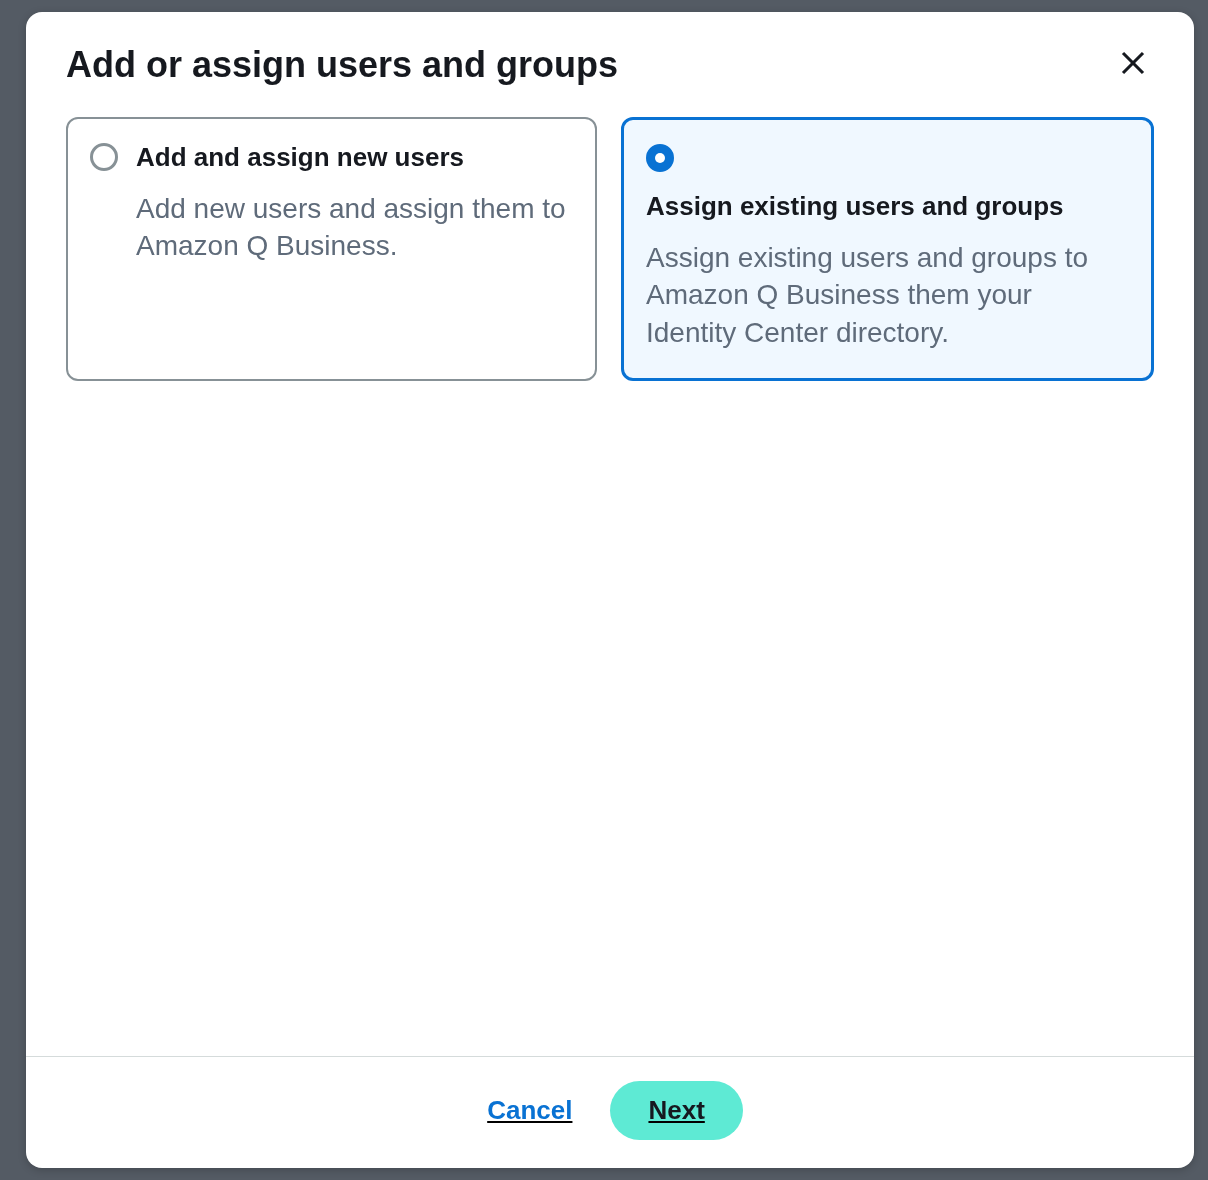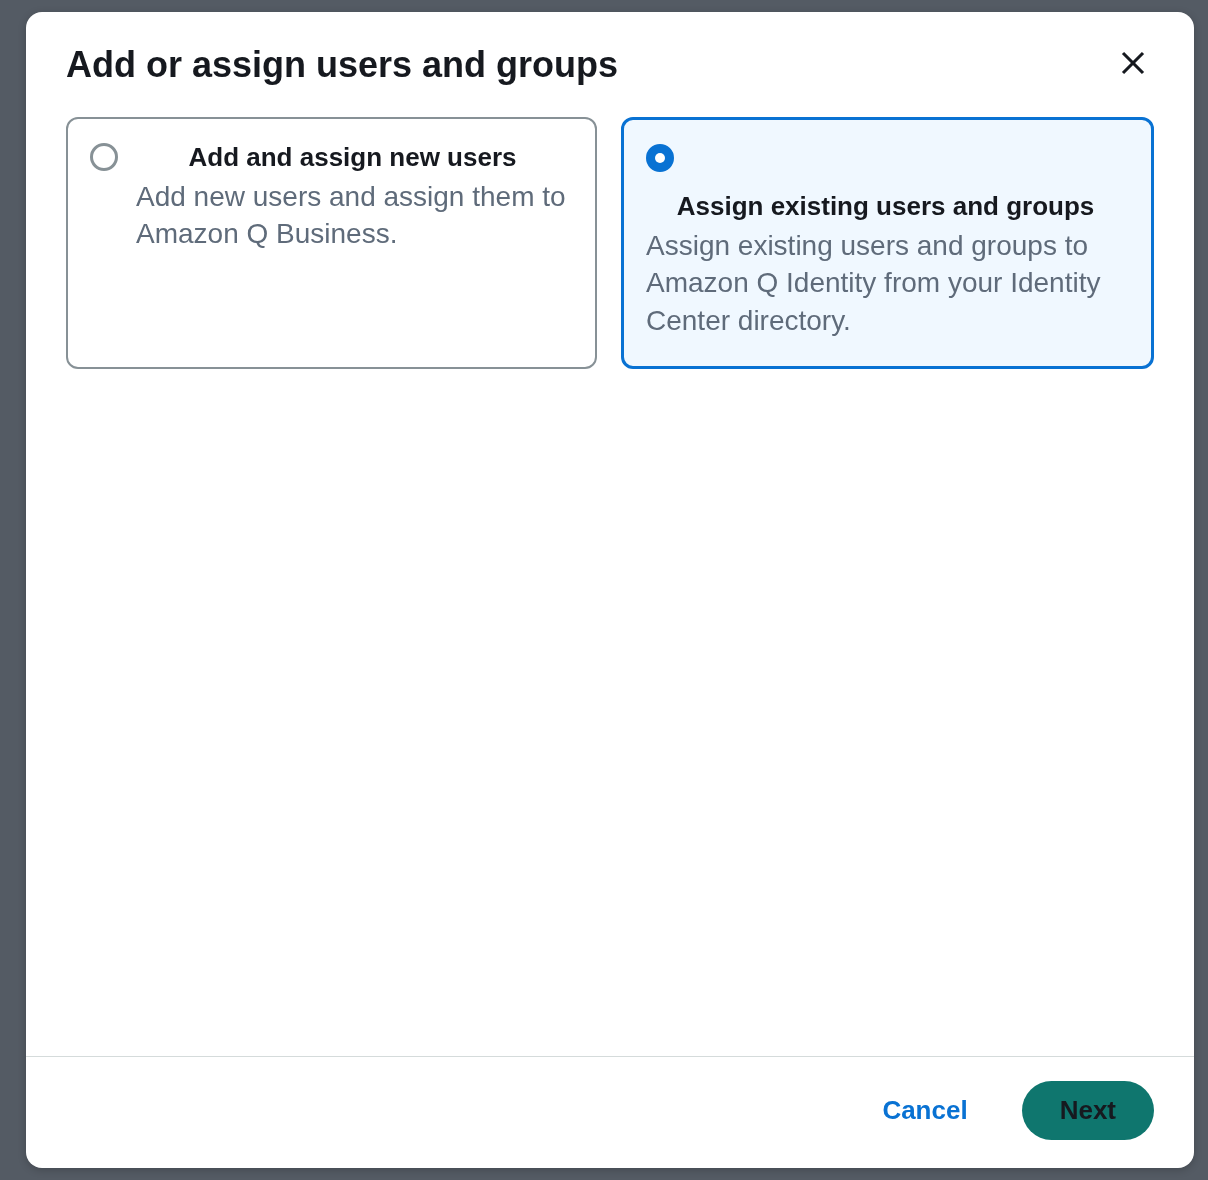--- a/index.html
+++ b/index.html
@@ -100,54 +100,54 @@
       height: 10px;
       border-radius: 50%;
       background: transparent;
     }
     .option-card.selected .radio-inner {
       background: #ffffff;
     }
     .option-text {
       display: flex;
       flex-direction: column;
-      gap: 4px;
-      align-items: center;
+      gap: 16px;
     }
     .option-title {
       font-size: 26px;
       font-weight: 700;
       color: #16191f;
       line-height: 1.25;
     }
     .option-desc {
       font-size: 28px;
       font-weight: 400;
       color: #5f6b7a;
       line-height: 1.35;
     }
     .modal-footer {
       border-top: 1px solid #d5dbdb;
       padding: 24px 40px 28px 40px;
       display: flex;
-      justify-content: flex-end;
+      justify-content: center;
       align-items: center;
-      gap: 44px;
+      gap: 28px;
+      text-decoration: underline;
     }
     .cancel-btn {
       background: none;
       border: none;
       color: #0972d3;
       font-size: 26px;
       font-weight: 700;
       cursor: pointer;
       padding: 8px 10px;
     }
     .next-btn {
-      background: #0f766e;
+      background: #5eead4;
       border: none;
       color: #16191f;
       font-size: 26px;
       font-weight: 700;
       cursor: pointer;
       padding: 14px 38px;
       border-radius: 30px;
     }
   </style>
 </head>
@@ -179,21 +179,21 @@
           <div class="option-desc">Add new users and assign them to Amazon Q Business.</div>
         </div>
       </div>
 
       <div class="option-card selected">
         <div class="radio-outer">
           <div class="radio-inner"></div>
         </div>
         <div class="option-text">
           <div class="option-title">Assign existing users and groups</div>
-          <div class="option-desc">Assign existing users and groups to Amazon Q Identity from your Identity Center directory.</div>
+          <div class="option-desc">Assign existing users and groups to Amazon Q Business them your Identity Center directory.</div>
         </div>
       </div>
 
     </div>
   </div>
 
   <div class="modal-footer">
     <button class="cancel-btn">Cancel</button>
     <button class="next-btn">Next</button>
   </div>

